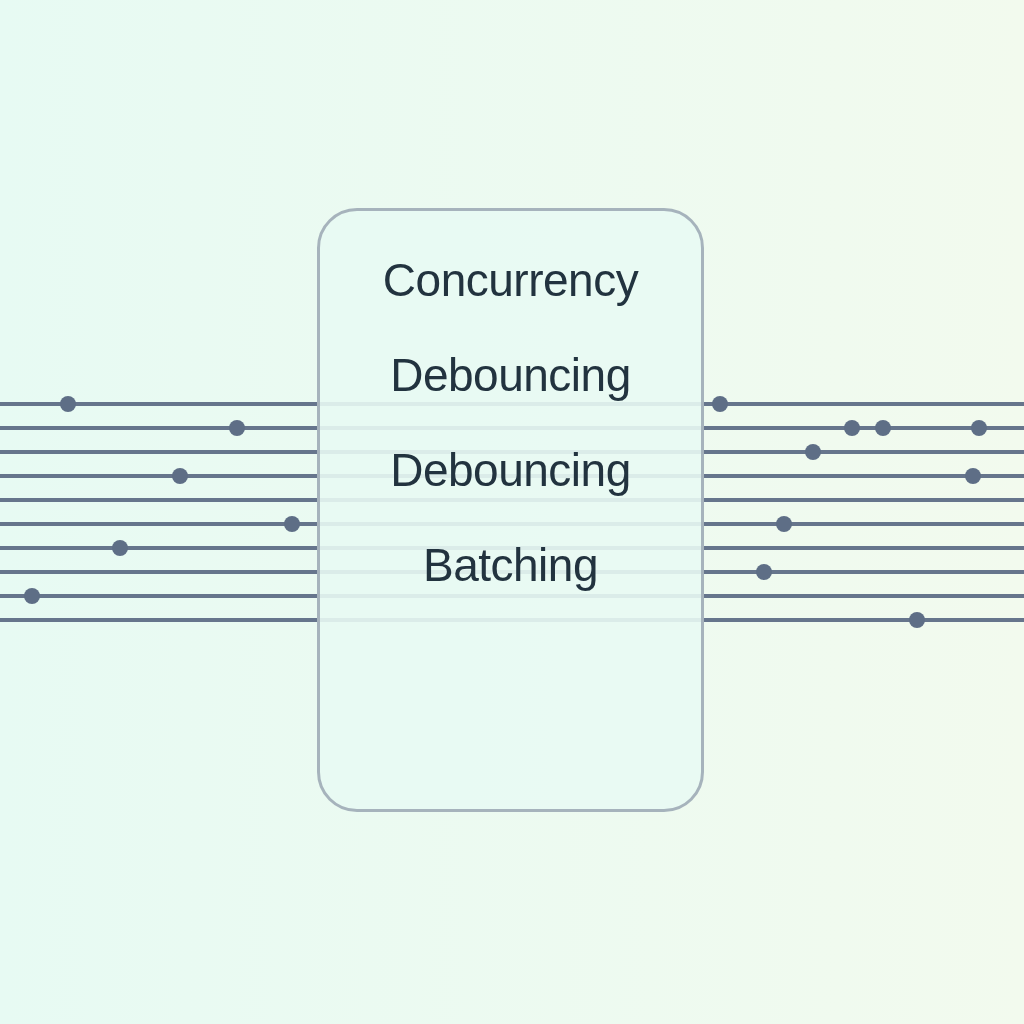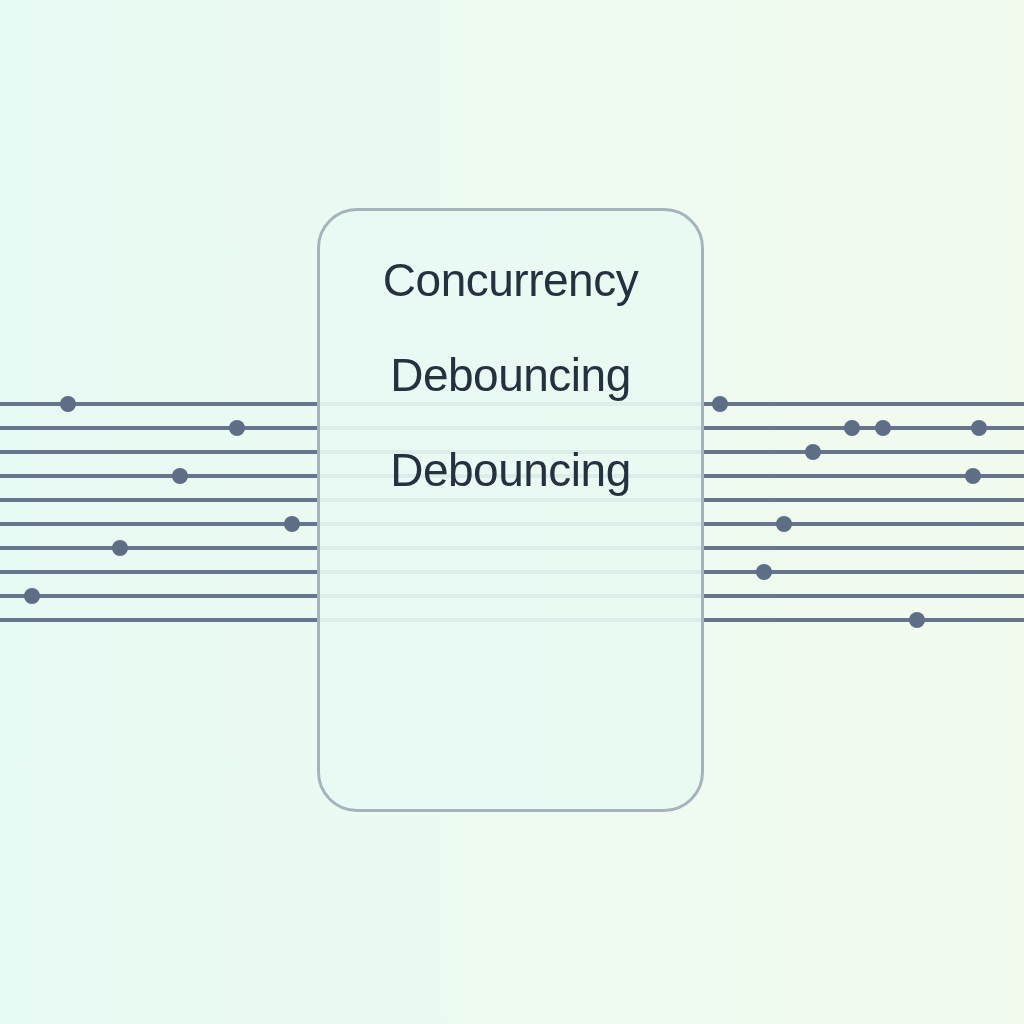--- a/index.html
+++ b/index.html
@@ -68,14 +68,15 @@
       <circle cx="784" cy="524" r="8" fill="#5e6e86"></circle>
       <circle cx="120" cy="548" r="8" fill="#5e6e86"></circle>
       <circle cx="764" cy="572" r="8" fill="#5e6e86"></circle>
       <circle cx="32" cy="596" r="8" fill="#5e6e86"></circle>
       <circle cx="917" cy="620" r="8" fill="#5e6e86"></circle>
     </svg>
   <div id="card" style="left: 317px; top: 208px; width: 387px; height: 604px; border-radius: 40px; background: rgba(232, 250, 243, 0.9); border: 3px solid rgb(166, 179, 188); color: rgb(34, 51, 63);">
       <div class="concept-row">Concurrency</div>
       <div class="concept-row">Debouncing</div>
       <div class="concept-row">Debouncing</div>
+      <div class="concept-row">Batching</div>
     </div>
 </div>
 
 </body></html>

